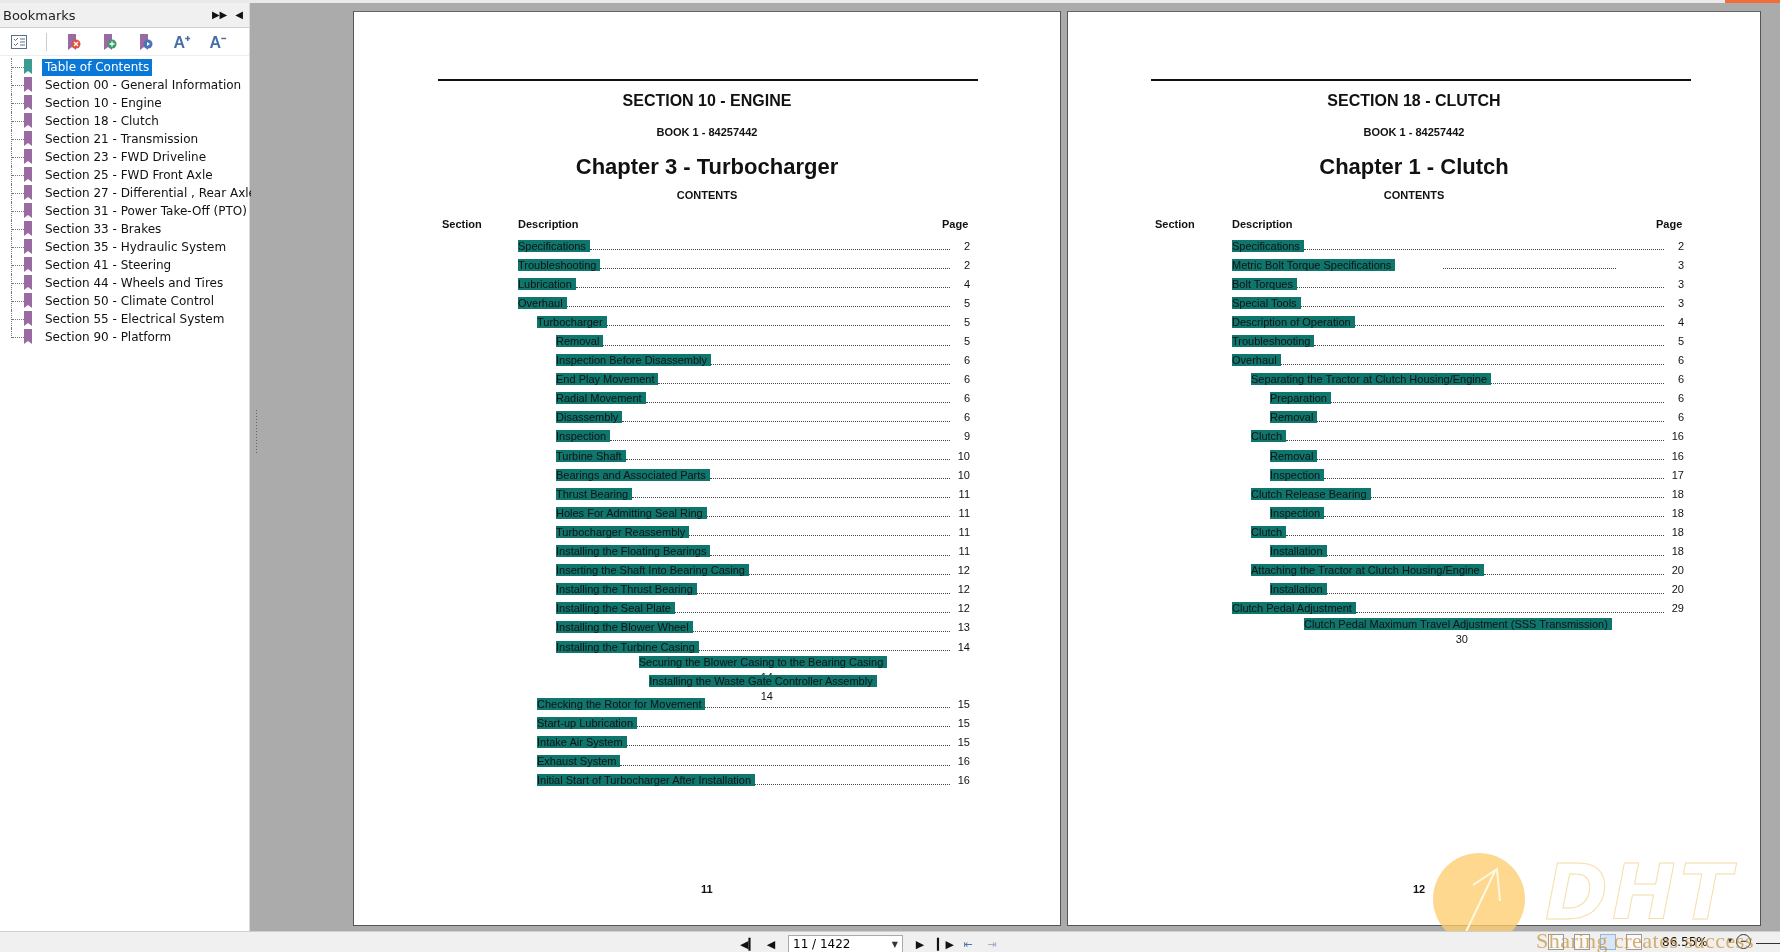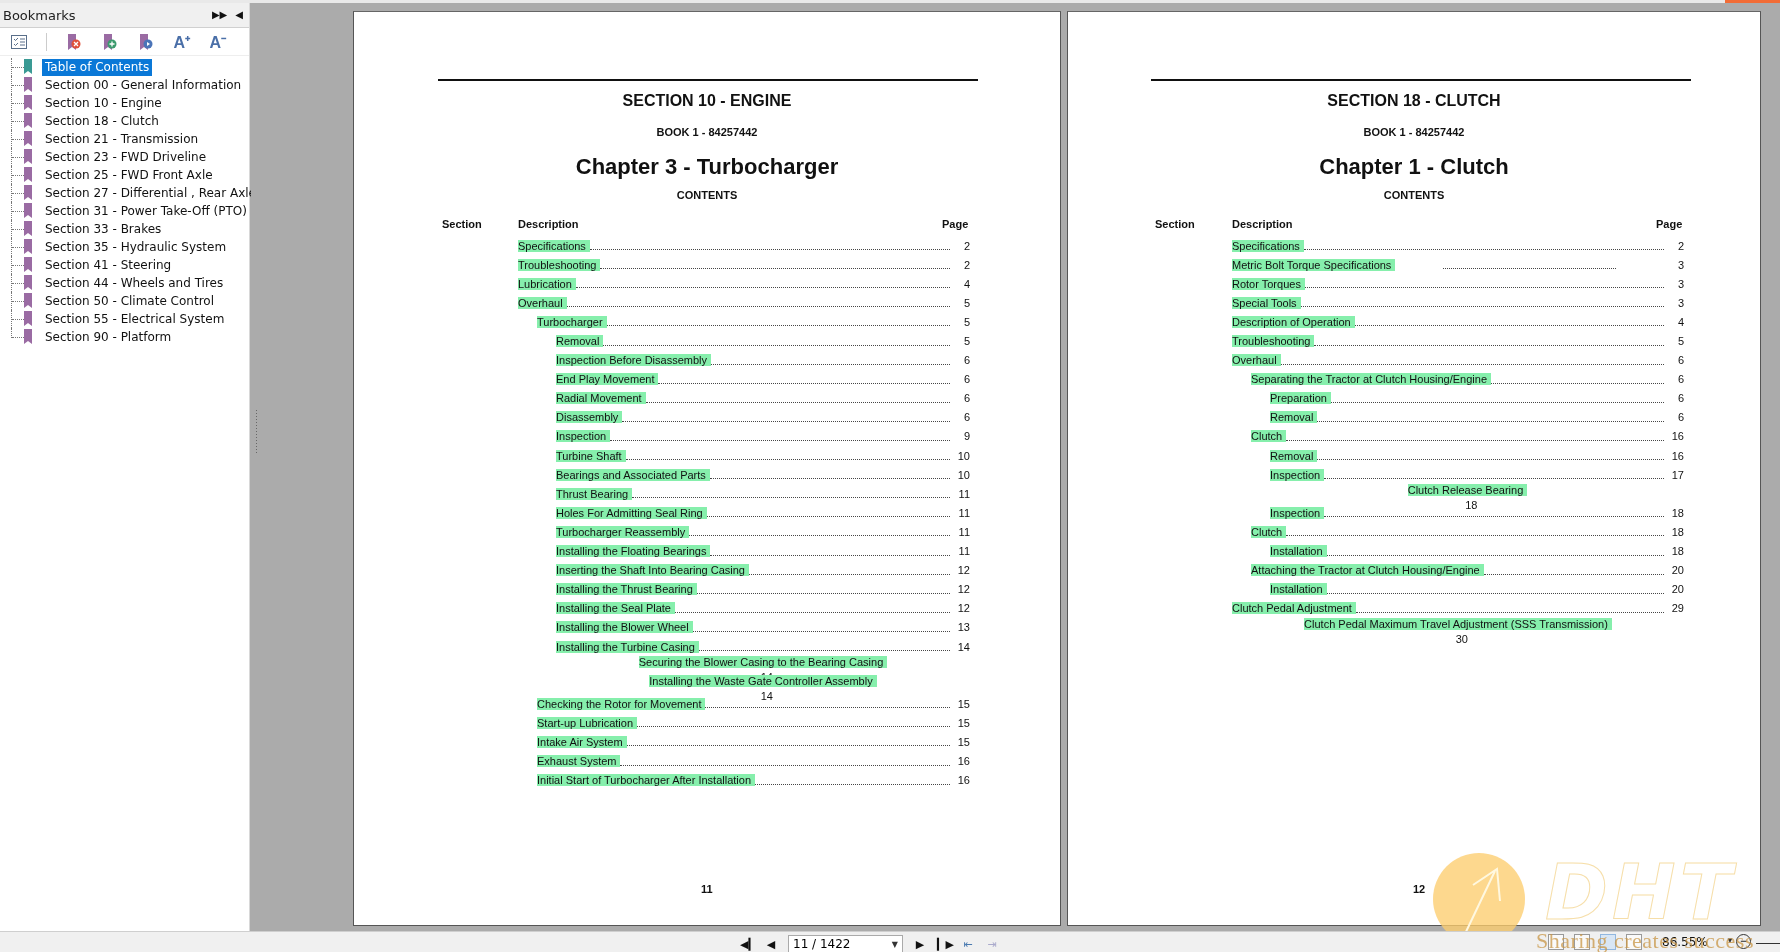--- a/index.html
+++ b/index.html
@@ -36,21 +36,21 @@
   .page.right { left: 1067px; width: 694px; }
   .page .rule { position: absolute; top: 67px; height: 2px; background: #111; }
   .page .title { position: absolute; left: 0; right: 0; text-align: center; font-weight: bold; color: #111; }
   .t-section { top: 80px; font-size: 16px; }
   .t-book { top: 114px; font-size: 11px; }
   .t-chapter { top: 142px; font-size: 22px; }
   .t-contents { top: 177px; font-size: 11px; }
   .hdr { position: absolute; top: 206px; font-size: 11px; font-weight: bold; color: #111; }
   .toc { position: absolute; top: 224px; }
   .toc-row { position: relative; height: 19.1px; display: flex; align-items: center; font-size: 11px; color: #111; white-space: nowrap; }
-  .toc-row .txt { background: #86efac; padding-right: 4px; position: relative; z-index: 1; }
+  .toc-row .txt { background: #0f766e; padding-right: 4px; position: relative; z-index: 1; }
   .toc-row .leader { flex: 1; height: 11px; border-bottom: 1.5px dotted #333; margin-bottom: 2px; opacity: 0.9; }
   .toc-row .pg { background: #fff; padding-left: 4px; min-width: 20px; text-align: right; position: relative; z-index: 1; }
   .pagenum { position: absolute; font-size: 11px; font-weight: bold; color: #111; }
 
   
   .statusbar { position: absolute; left: 0; top: 931px; width: 1780px; height: 21px; background: #f0f0f0; border-top: 1px solid #cfcfcf; }
   .nav { position: absolute; left: 740px; top: 3px; display: flex; align-items: center; gap: 10px; }
   .nav-btn { font-size: 11px; color: #111; cursor: pointer; width: 14px; text-align: center; }
   .page-input { width: 115px; height: 18px; border: 1px solid #aaa; background: #fff; font-family: "DejaVu Sans", sans-serif; font-size: 12px; padding-left: 4px; display: flex; align-items: center; justify-content: space-between; padding-right: 4px; }
   .page-input .arrow { font-size: 8px; color: #333; }
@@ -413,21 +413,21 @@
           <span class="txt">Specifications</span>
           <span class="leader"></span>
           <span class="pg">2</span>
         </div>
         <div class="toc-row" style="padding-left: 0px; gap: 48px;">
           <span class="txt">Metric Bolt Torque Specifications</span>
           <span class="leader"></span>
           <span class="pg">3</span>
         </div>
         <div class="toc-row" style="padding-left: 0px;">
-          <span class="txt">Rotor Torques</span>
+          <span class="txt">Bolt Torques</span>
           <span class="leader"></span>
           <span class="pg">3</span>
         </div>
         <div class="toc-row" style="padding-left: 0px;">
           <span class="txt">Special Tools</span>
           <span class="leader"></span>
           <span class="pg">3</span>
         </div>
         <div class="toc-row" style="padding-left: 0px;">
           <span class="txt">Description of Operation</span>
@@ -467,21 +467,21 @@
         <div class="toc-row" style="padding-left: 38px;">
           <span class="txt">Removal</span>
           <span class="leader"></span>
           <span class="pg">16</span>
         </div>
         <div class="toc-row" style="padding-left: 38px;">
           <span class="txt">Inspection</span>
           <span class="leader"></span>
           <span class="pg">17</span>
         </div>
-        <div class="toc-row" style="padding-left: 19px; flex-direction: column;">
+        <div class="toc-row" style="padding-left: 19px;">
           <span class="txt">Clutch Release Bearing</span>
           <span class="leader"></span>
           <span class="pg">18</span>
         </div>
         <div class="toc-row" style="padding-left: 38px;">
           <span class="txt">Inspection</span>
           <span class="leader"></span>
           <span class="pg">18</span>
         </div>
         <div class="toc-row" style="padding-left: 19px;">

